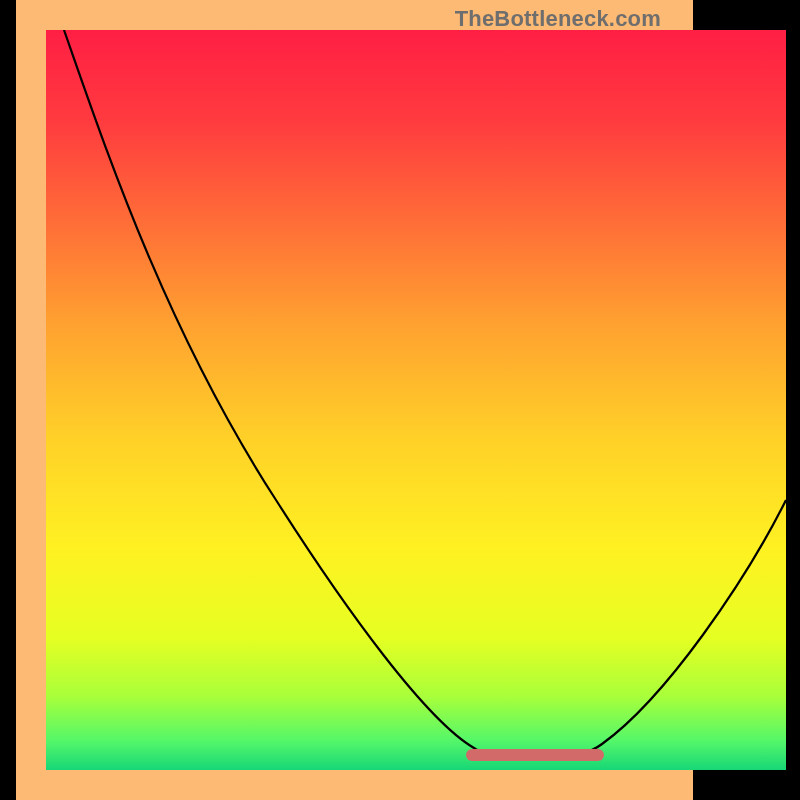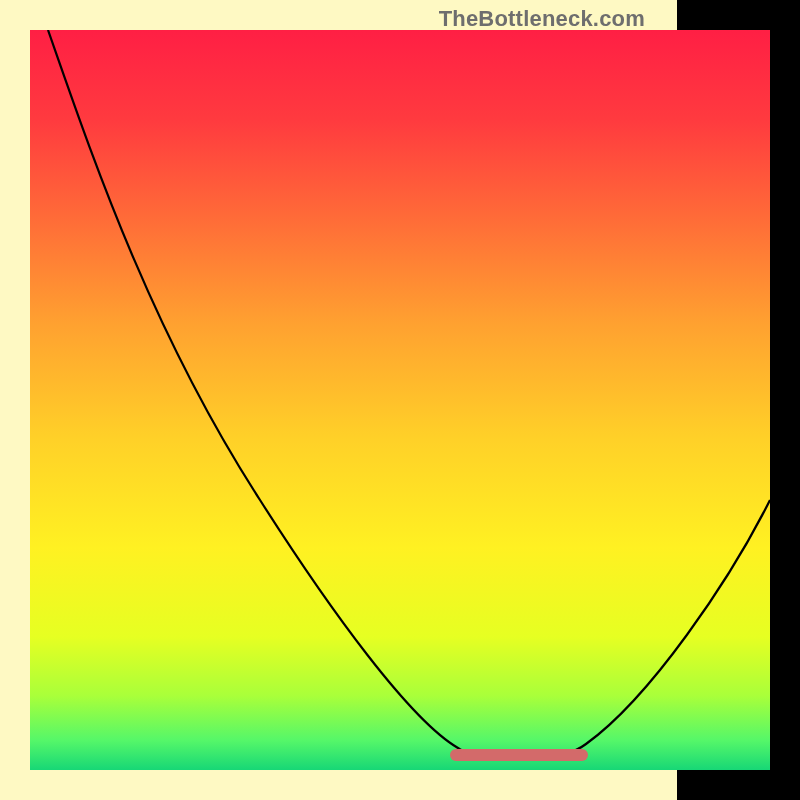--- a/index.html
+++ b/index.html
@@ -5,25 +5,25 @@
   html, body {
     margin: 0;
     padding: 0;
     width: 800px;
     height: 800px;
     background: #000000;
     overflow: hidden;
   }
   .frame {
     position: absolute;
-    left: 0;
+    left: 16px;
     top: 0;
     width: 677px;
     height: 800px;
-    background: #fef9c3;
+    background: #fdba74;
   }
   .plot {
     position: absolute;
     left: 30px;
     top: 30px;
     width: 740px;
     height: 740px;
     overflow: hidden;
   }
   .watermark {

